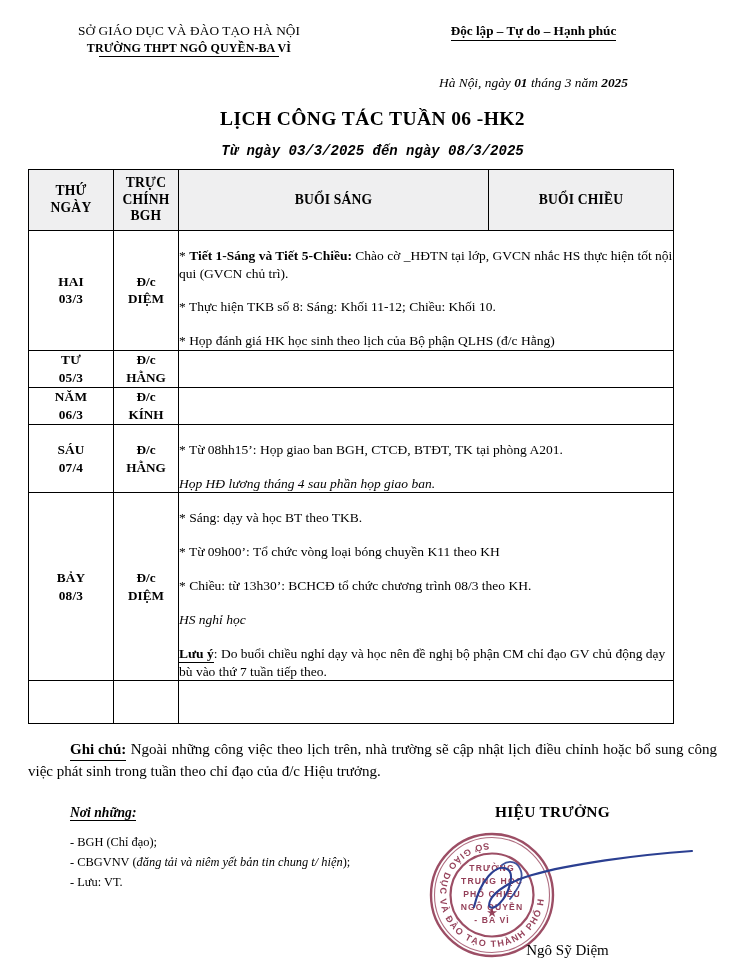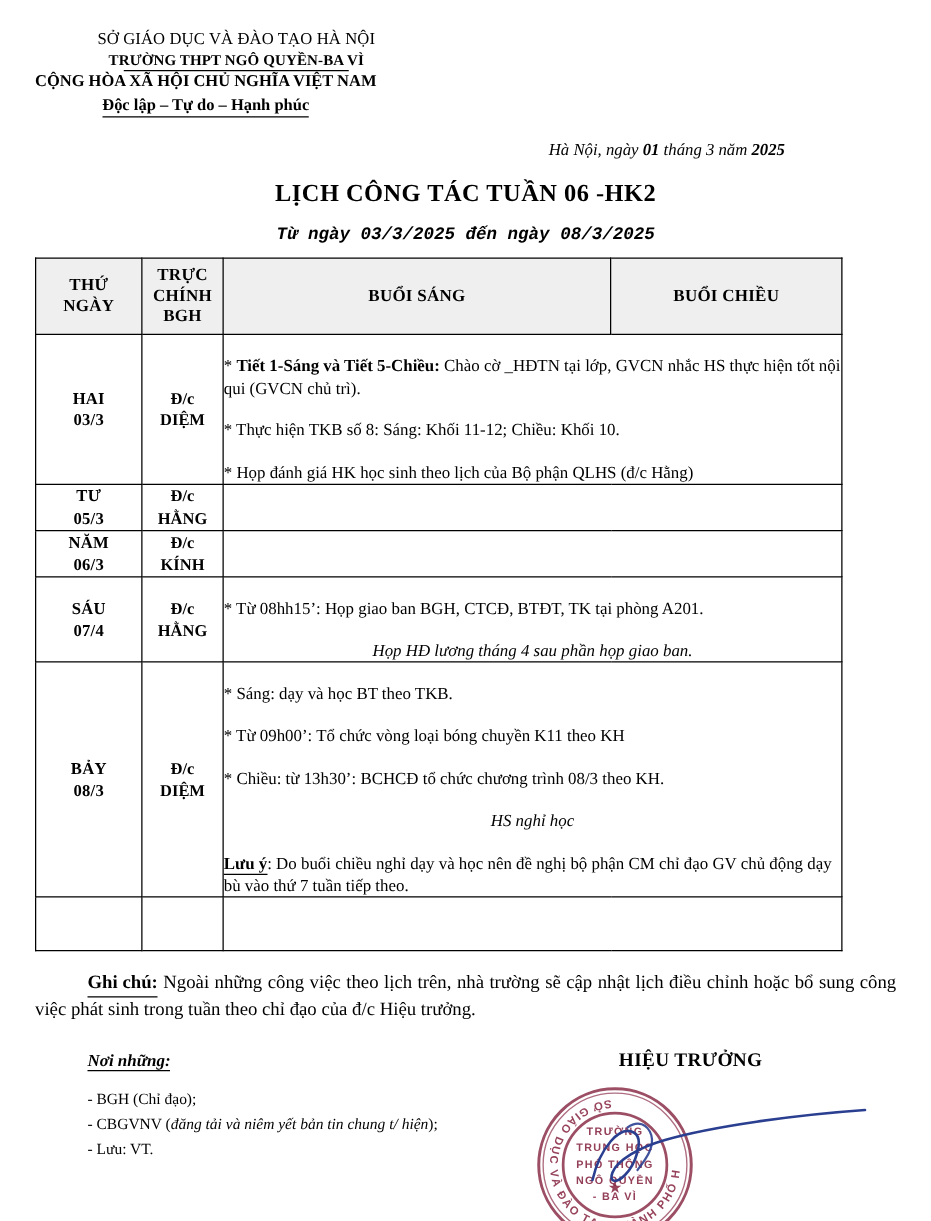--- a/index.html
+++ b/index.html
@@ -20,21 +20,20 @@
   .page {
     position: relative;
     width: 745px;
     height: 977px;
     box-sizing: border-box;
   }
 
   
   .letterhead {
     display: flex;
-    flex-direction: column;
     align-items: flex-start;
     padding: 22px 28px 0 28px;
   }
   .lh-left {
     width: 322px;
     text-align: center;
   }
   .lh-right {
     flex: 1;
     text-align: center;
@@ -154,21 +153,21 @@
     font-size: 13.5px;
     line-height: 1.32;
     padding: 3px 5px 4px 6px;
   }
   td.c-body p {
     margin: 16px 0 1px 0;
   }
   td.c-body p:last-child { margin-bottom: 0; }
   .b { font-weight: bold; }
   .i { font-style: italic; }
-  .ctr { text-align: center; }
+  .ctr { text-align: left; }
   .ul-word {
     position: relative;
     display: inline-block;
     font-weight: bold;
   }
   .ul-word::after {
     content: "";
     position: absolute;
     left: 0; right: 0; bottom: 0px;
     border-bottom: 1.1px solid #000;
@@ -266,21 +265,20 @@
 <body>
 
 <div class="page">
 
   <div class="letterhead">
     <div class="lh-left">
       <div class="lh-line1">SỞ GIÁO DỤC VÀ ĐÀO TẠO HÀ NỘI</div>
       <div class="lh-line1 bold"><span class="ul-part">TRƯỜNG THPT NGÔ QUYỀN-BA VÌ</span></div>
     </div>
     <div class="lh-right">
-      <div class="lh-line2">CỘNG HÒA XÃ HỘI CHỦ NGHĨA VIỆT NAM</div>
       <div class="lh-line2"><span class="ul-full">Độc lập – Tự do – Hạnh phúc</span></div>
     </div>
   </div>
 
   <div class="dateline">
     <span>Hà Nội, ngày </span><b>01</b><span> tháng 3 năm </span><b>2025</b>
   </div>
 
   <div class="doc-title">LỊCH CÔNG TÁC TUẦN 06 -HK2</div>
   <div class="doc-sub">Từ ngày 03/3/2025 đến ngày 08/3/2025</div>
@@ -412,21 +410,21 @@
               <textPath id="seal-outer-path" href="#outerArcFlip" startOffset="26%">SỞ GIÁO DỤC VÀ ĐÀO TẠO THÀNH PHỐ HÀ NỘI</textPath>
             </text>
             <text x="64" y="86" text-anchor="middle" font-family="'Liberation Sans', sans-serif" font-size="13" fill="#8b2f4a" opacity="0.9" id="seal-star">★</text>
           </svg>
           <div id="seal-inner" style="position:absolute;left:0;top:0;width:128px;height:128px;
                       display:flex;flex-direction:column;align-items:center;justify-content:center;
                       font-family:'Liberation Sans',sans-serif;font-size:8.6px;font-weight:bold;
                       color:#8b2f4a;letter-spacing:1.1px;line-height:1.52;opacity:0.92;">
               <div>TRƯỜNG</div>
               <div>TRUNG HỌC</div>
-              <div>PHỔ THÔNG</div>
+              <div>PHỔ CHIỀU</div>
               <div>NGÔ QUYỀN</div>
               <div>- BA VÌ</div>
             </div>
         </div>
 
         <svg class="sig-stroke" viewBox="0 0 230 120">
           <path d="M8,78 C14,52 30,34 41,40 C50,45 42,66 34,74 C27,81 21,80 24,72
                    C28,62 45,52 66,46 C104,35 170,26 226,22" fill="none" stroke="#2b3f91" stroke-width="2.1" stroke-linecap="round"></path>
           <path d="M36,36 C44,30 52,33 55,42 C58,52 50,62 44,70" fill="none" stroke="#2b3f91" stroke-width="1.8" stroke-linecap="round" opacity="0.9"></path>
         </svg>

